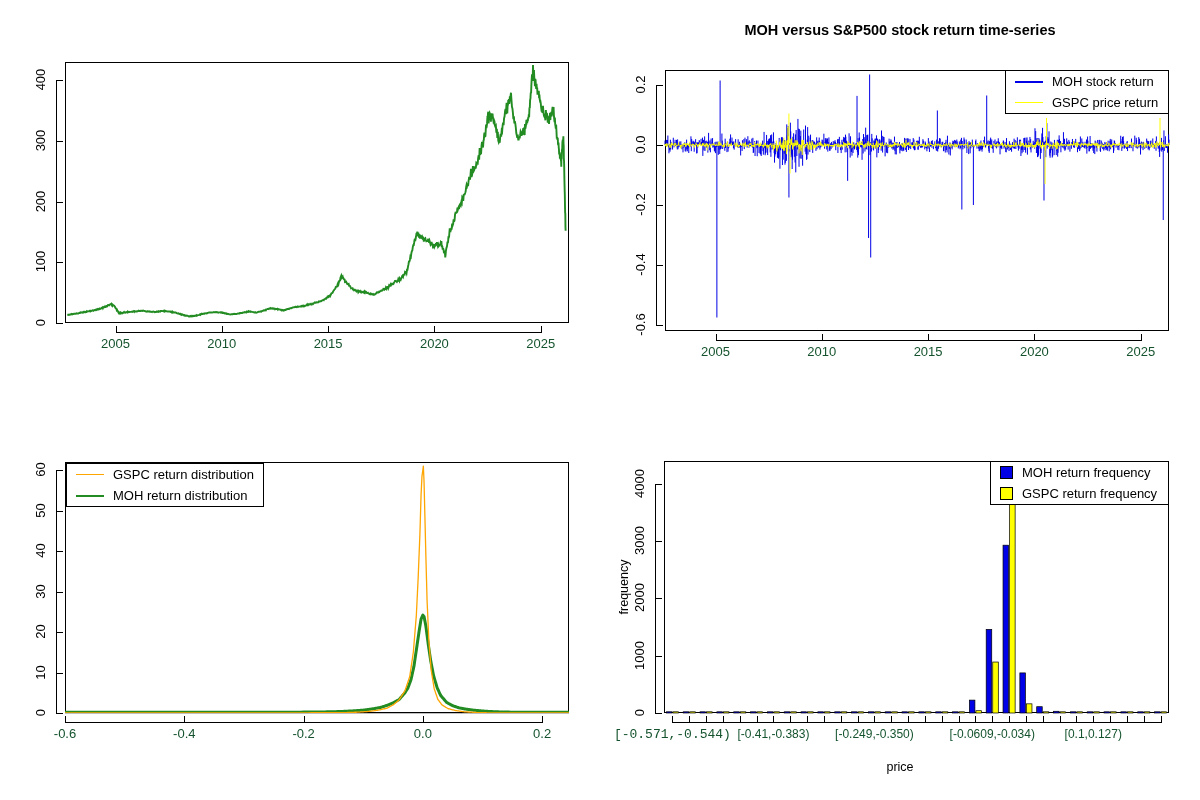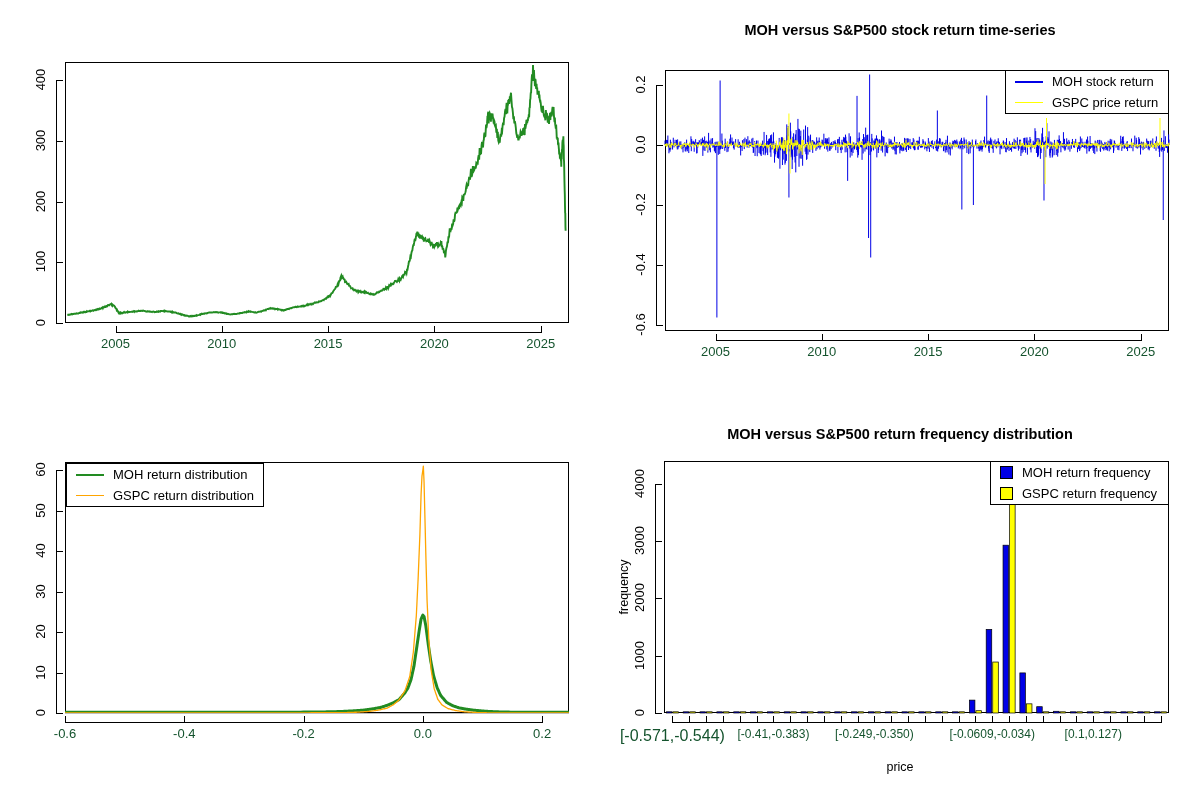--- a/index.html
+++ b/index.html
@@ -146,36 +146,35 @@
         <div class="tick-y" style="left: 56px; top: 151.065px; width: 7px;"></div>
         <div class="lab-y" style="left: -10px; width: 100px; text-align: center; top: 143.065px;">40</div>
         <div class="tick-y" style="left: 56px; top: 110.581px; width: 7px;"></div>
         <div class="lab-y" style="left: -10px; width: 100px; text-align: center; top: 102.581px;">50</div>
         <div class="tick-y" style="left: 56px; top: 70.0968px; width: 7px;"></div>
         <div class="lab-y" style="left: -10px; width: 100px; text-align: center; top: 62.0968px;">60</div>
       </div>
     <div class="legend" id="legend-distribution" style="left:66px;top:63px;width:198px;">
         <div class="legend-row">
           <span class="legend-key">
+            <span class="key-line" style="border-top-color: rgb(255, 165, 0); border-top-width: 1.5px;"></span>
+          </span>
+          <span class="legend-text">GSPC return distribution</span>
+        </div>
+        <div class="legend-row">
+          <span class="legend-key">
             <span class="key-line" style="border-top-color: rgb(34, 139, 34); border-top-width: 2.6px;"></span>
           </span>
           <span class="legend-text">MOH return distribution</span>
-        </div>
-        <div class="legend-row">
-          <span class="legend-key">
-            <span class="key-line" style="border-top-color: rgb(255, 165, 0); border-top-width: 1.5px;"></span>
-          </span>
-          <span class="legend-text">GSPC return distribution</span>
         </div>
       </div>
   <div class="baseline" style="left: 65px; width: 504px; top: 313px; background: rgb(191, 191, 191);"></div>
     </div>
 
   <div class="panel" style="left:600px;top:400px;width:600px;height:400px;">
-    <div class="ptitle" style="top:26px;">MOH versus S&amp;P500 return frequency distribution</div>
     <div class="plotbox" id="box-frequency" style="left:64px;top:61px;width:505px;height:252px;"></div>
     <svg id="svg-frequency" width="600" height="400">
         <g>
           <rect x="66.36" y="311.80" width="5.55" height="1.20" fill="#0000E6" stroke="#000" stroke-width="0.7"></rect>
           <rect x="83.19" y="311.80" width="5.55" height="1.20" fill="#0000E6" stroke="#000" stroke-width="0.7"></rect>
           <rect x="100.03" y="311.80" width="5.55" height="1.20" fill="#0000E6" stroke="#000" stroke-width="0.7"></rect>
           <rect x="116.86" y="311.80" width="5.55" height="1.20" fill="#0000E6" stroke="#000" stroke-width="0.7"></rect>
           <rect x="133.69" y="311.80" width="5.55" height="1.20" fill="#0000E6" stroke="#000" stroke-width="0.7"></rect>
           <rect x="150.53" y="311.80" width="5.55" height="1.20" fill="#0000E6" stroke="#000" stroke-width="0.7"></rect>
           <rect x="167.36" y="311.80" width="5.55" height="1.20" fill="#0000E6" stroke="#000" stroke-width="0.7"></rect>
@@ -261,21 +260,21 @@
         <div class="tick-x" style="left: 409.083px; top: 316px; height: 7px;"></div>
         <div class="tick-x" style="left: 425.917px; top: 316px; height: 7px;"></div>
         <div class="tick-x" style="left: 442.75px; top: 316px; height: 7px;"></div>
         <div class="tick-x" style="left: 459.583px; top: 316px; height: 7px;"></div>
         <div class="tick-x" style="left: 476.417px; top: 316px; height: 7px;"></div>
         <div class="tick-x" style="left: 493.25px; top: 316px; height: 7px;"></div>
         <div class="tick-x" style="left: 510.083px; top: 316px; height: 7px;"></div>
         <div class="tick-x" style="left: 526.917px; top: 316px; height: 7px;"></div>
         <div class="tick-x" style="left: 543.75px; top: 316px; height: 7px;"></div>
         <div class="tick-x" style="left: 560.583px; top: 316px; height: 7px;"></div>
-        <div class="lab-x" style="left: 2.41667px; width: 140px; top: 327px; font-size: 16px;">[-0.571,-0.544)</div>
+        <div class="lab-x" style="left: 2.41667px; width: 140px; top: 327px; font-size: 13px; font-family: Liberation Mono, monospace;">[-0.571,-0.544)</div>
         <div class="lab-x" style="left: 103.417px; width: 140px; top: 327px; font-size: 12px;">[-0.41,-0.383)</div>
         <div class="lab-x" style="left: 204.417px; width: 140px; top: 327px; font-size: 12px;">[-0.249,-0.350)</div>
         <div class="lab-x" style="left: 322.25px; width: 140px; top: 327px; font-size: 12px;">[-0.0609,-0.034)</div>
         <div class="lab-x" style="left: 423.25px; width: 140px; top: 327px; font-size: 12px;">[0.1,0.127)</div>
         <div class="tick-x" style="left: 55px; top: 83.9091px; height: 229.091px;"></div>
         <div class="tick-y" style="left: 55px; top: 313px; width: 7px;"></div>
         <div class="lab-y" style="left: -11px; width: 100px; text-align: center; top: 305px;">0</div>
         <div class="tick-y" style="left: 55px; top: 255.727px; width: 7px;"></div>
         <div class="lab-y" style="left: -11px; width: 100px; text-align: center; top: 247.727px;">1000</div>
         <div class="tick-y" style="left: 55px; top: 198.455px; width: 7px;"></div>

